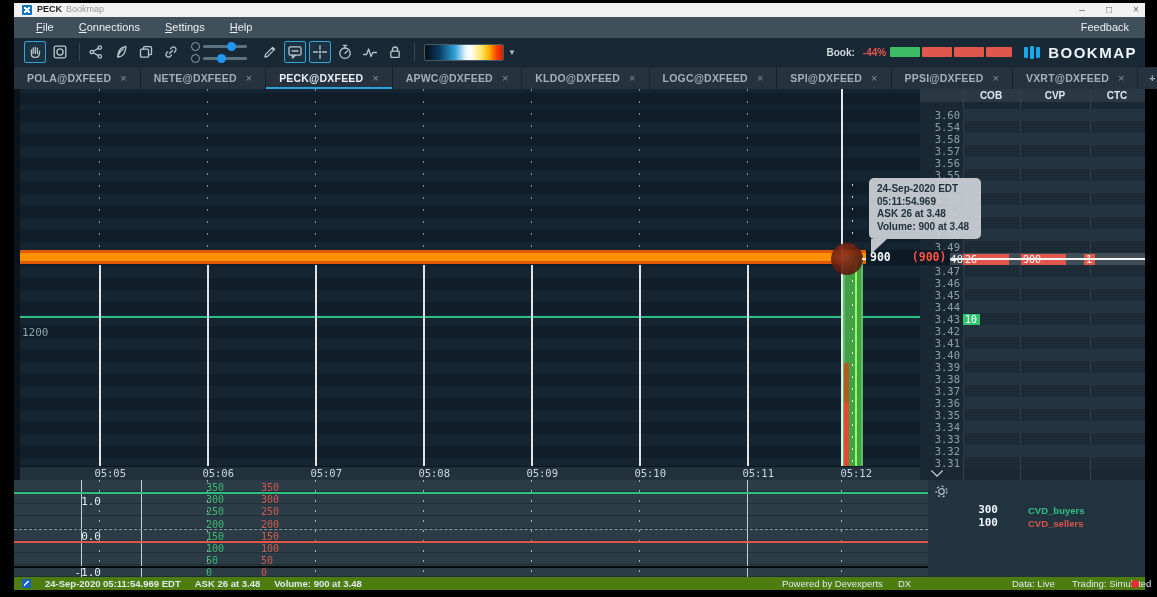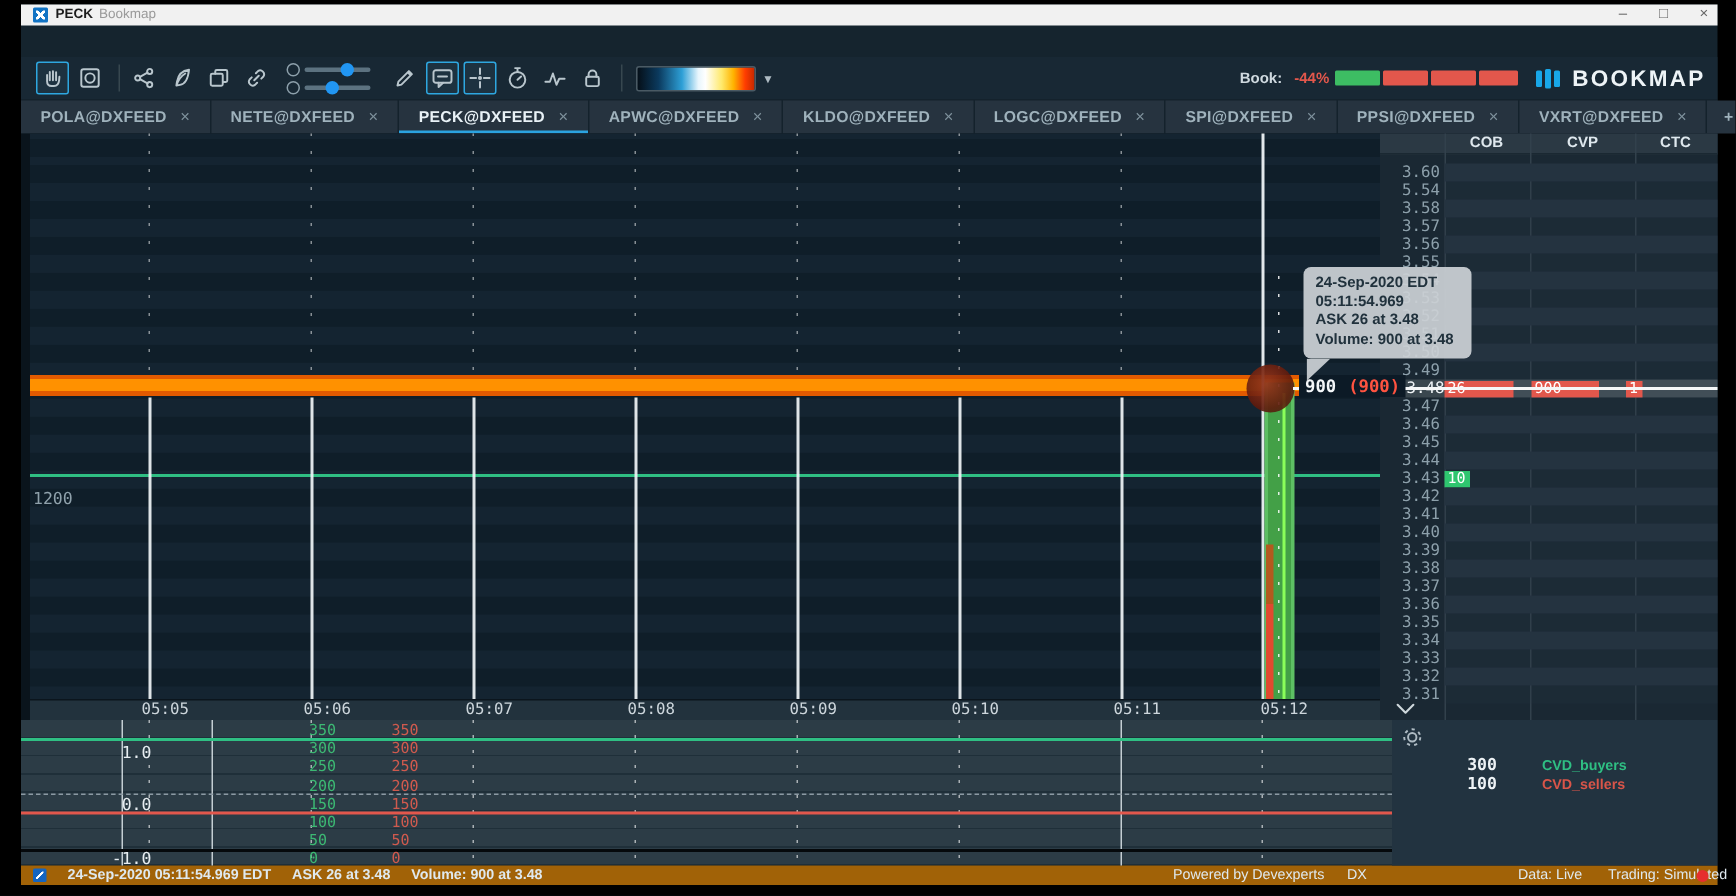--- a/index.html
+++ b/index.html
@@ -65,21 +65,21 @@
   
   #vol-bar{left:829px;top:166px;width:20px;height:211px;background:linear-gradient(90deg,#5dbf63 0 2px,#43a047 2px 18px,#5dbf63 18px 20px);}
   #vol-bar-red{left:830px;top:274px;width:5px;height:103px;background:linear-gradient(180deg,#b35a1e 0 40px,#e04a2f 40px 100%);}
   #vol-bar-line{left:841px;top:173px;width:2px;height:204px;background:#8aff5a;}
   #cur-dots{left:838px;top:95px;width:1px;height:282px;background:repeating-linear-gradient(180deg,rgba(255,255,255,.85) 0 2px,transparent 2px 12px);}
   #bubble{left:817px;top:154px;width:32px;height:32px;border-radius:50%;
      background:radial-gradient(circle at 42% 40%,rgba(150,55,28,.95),rgba(96,26,12,.9) 62%,rgba(58,12,6,.72));}
   #price-hline{left:848px;top:169px;width:283px;height:2px;background:#f5f7f8;z-index:4;}
   #marker-label{left:852px;top:161px;height:15px;background:#0c1a26;padding:0 4px;z-index:5;
      font-size:11.5px;font-weight:bold;line-height:15px;font-family:"DejaVu Sans Mono",monospace;white-space:nowrap;}
-  #marker-label .mv{color:#f4f7f9;} #marker-label .mp{color:#ff5340;margin-left:8px;}
+  #marker-label .mv{color:#f4f7f9;} #marker-label .mp{color:#ff5340;margin-left:21px;}
   
   #tooltip{left:855px;top:89px;width:112px;z-index:6;background:rgba(203,209,213,.93);border-radius:5px;padding:5px 8px 6px 8px;box-sizing:border-box;}
   #tooltip .tt-line{font-size:10px;font-weight:bold;color:#21323d;line-height:12.5px;white-space:nowrap;}
   #tooltip:after{content:"";position:absolute;left:2px;top:100%;width:16px;height:15px;
      background:rgba(203,209,213,.93);clip-path:polygon(0 0,100% 0,0 100%);}
   
   #timeaxis{left:6px;top:377px;width:900px;height:14px;background:#22323d;border-top:1px solid #0b151d;box-sizing:border-box;}
   .time-label{top:378px;width:54px;margin-left:-27px;text-align:right;font-size:10.5px;color:#cdd6dc;font-family:"DejaVu Sans Mono",monospace;}
   
   #dom{left:906px;top:0;width:225px;height:391px;background:#1a2833;}
@@ -110,21 +110,21 @@
   .bp-vdot{top:391px;width:1px;height:97px;background:repeating-linear-gradient(180deg,rgba(255,255,255,.6) 0 2px,transparent 2px 10px);z-index:1;}
   .bp-axis{width:40px;text-align:right;font-size:11px;color:#e7edf1;font-family:"DejaVu Sans Mono",monospace;z-index:3;}
   .bp-scale{width:30px;font-size:10px;font-family:"DejaVu Sans Mono",monospace;line-height:11px;z-index:3;}
   
   #legend{left:914px;top:391px;width:217px;height:97px;background:#223340;border-left:1px solid #39playing495400;box-sizing:border-box;z-index:5;}
   #legend-gear{left:6px;top:4px;}
   #legend-gear svg{stroke:#aebbc3;fill:none;stroke-width:1.2;}
   .leg-val{left:30px;width:40px;text-align:right;font-size:11px;font-weight:bold;color:#eef3f6;font-family:"DejaVu Sans Mono",monospace;}
   .leg-lab{left:100px;font-size:9.5px;font-weight:bold;}
   
-  #statusbar{left:0;top:574px;width:100%;height:13px;background:#a16207;}
+  #statusbar{left:0;top:574px;width:100%;height:13px;background:#4d7c0f;}
   #sb-left{position:absolute;left:8px;top:0;height:13px;display:flex;align-items:center;gap:14px;}
   .sb-text{font-size:9.5px;font-weight:bold;color:#dfe9ef;white-space:nowrap;}
   #sb-icon{width:9px;height:9px;background:#1565c0;border-radius:1px;position:relative;}
   #sb-icon:before{content:"";position:absolute;left:2px;top:2px;width:5px;height:5px;
      background:linear-gradient(135deg,transparent 40%,#fff 40%,#fff 60%,transparent 60%);}
   .sb-abs{top:0;height:13px;line-height:13px;font-size:9.5px;font-weight:normal;color:#dfe9ef;white-space:nowrap;position:absolute;}
   #sb-dot{top:2.5px;width:8px;height:8px;border-radius:50%;background:#e62e2e;position:absolute;}
 </style>
 </head>
 <body>
@@ -133,20 +133,24 @@
 
   <div id="titlebar" class="abs">
     <div id="tb-logo" class="abs"></div>
     <div id="tb-title" class="abs">PECK</div>
     <div id="tb-sub" class="abs">Bookmap</div>
     <div class="abs winctl" style="left:1058px">–</div>
     <div class="abs winctl" style="left:1085px">□</div>
     <div class="abs winctl" style="left:1112px">×</div>
   </div>
 
+  <div id="menubar" class="abs">
+    <div id="menu-left"><span class="menu-item"><u>F</u>ile</span><span class="menu-item"><u>C</u>onnections</span><span class="menu-item"><u>S</u>ettings</span><span class="menu-item"><u>H</u>elp</span></div>
+    <div id="menu-right" class="abs">Feedback</div>
+  </div>
 
   <div id="toolbar" class="abs">
     <span id="tools-a" style="display:flex">
         <div class="tool-btn sel">
           <svg width="18" height="18" viewBox="0 0 18 18">
             <path d="M7.2 10.5 V5 M9.3 10.5 V4.4 M11.4 10.5 V5.2 M5.4 11.3 V7 M5.4 11.3 c0 1.9 1.2 3 3.1 3 h1.5 c2.4 0 3.2-1.7 3.4-3.7 l.2-2.4"></path>
           </svg>
         </div>
         <div class="tool-btn">
           <svg width="18" height="18" viewBox="0 0 18 18">

